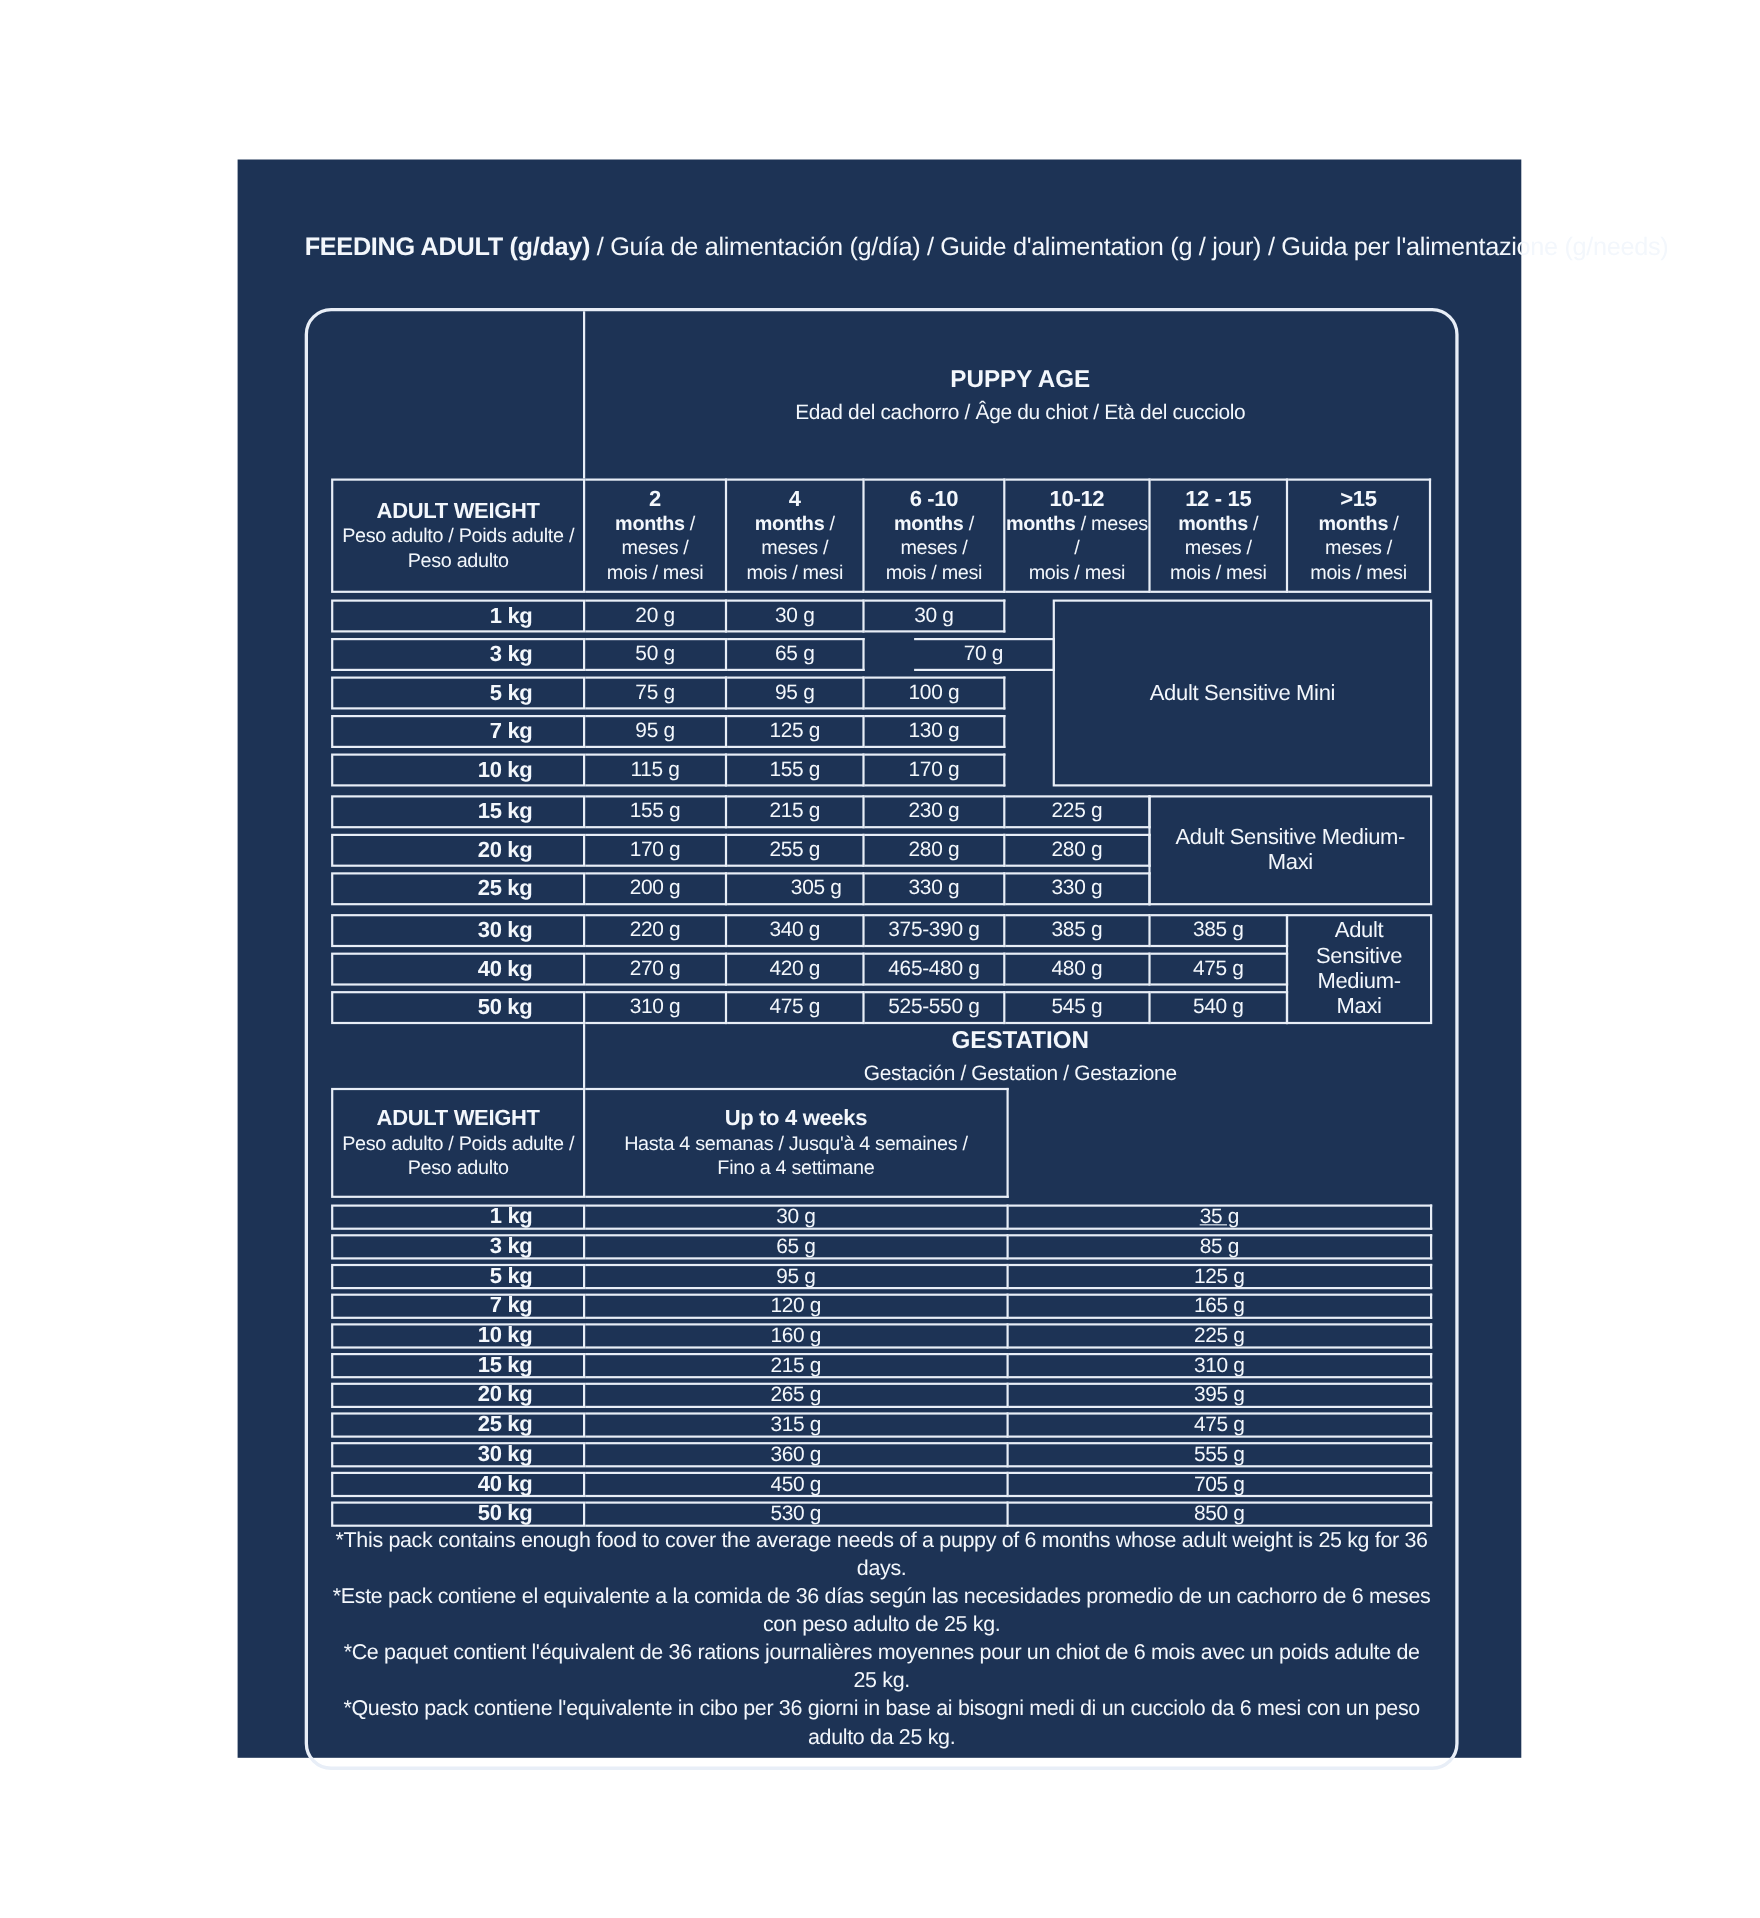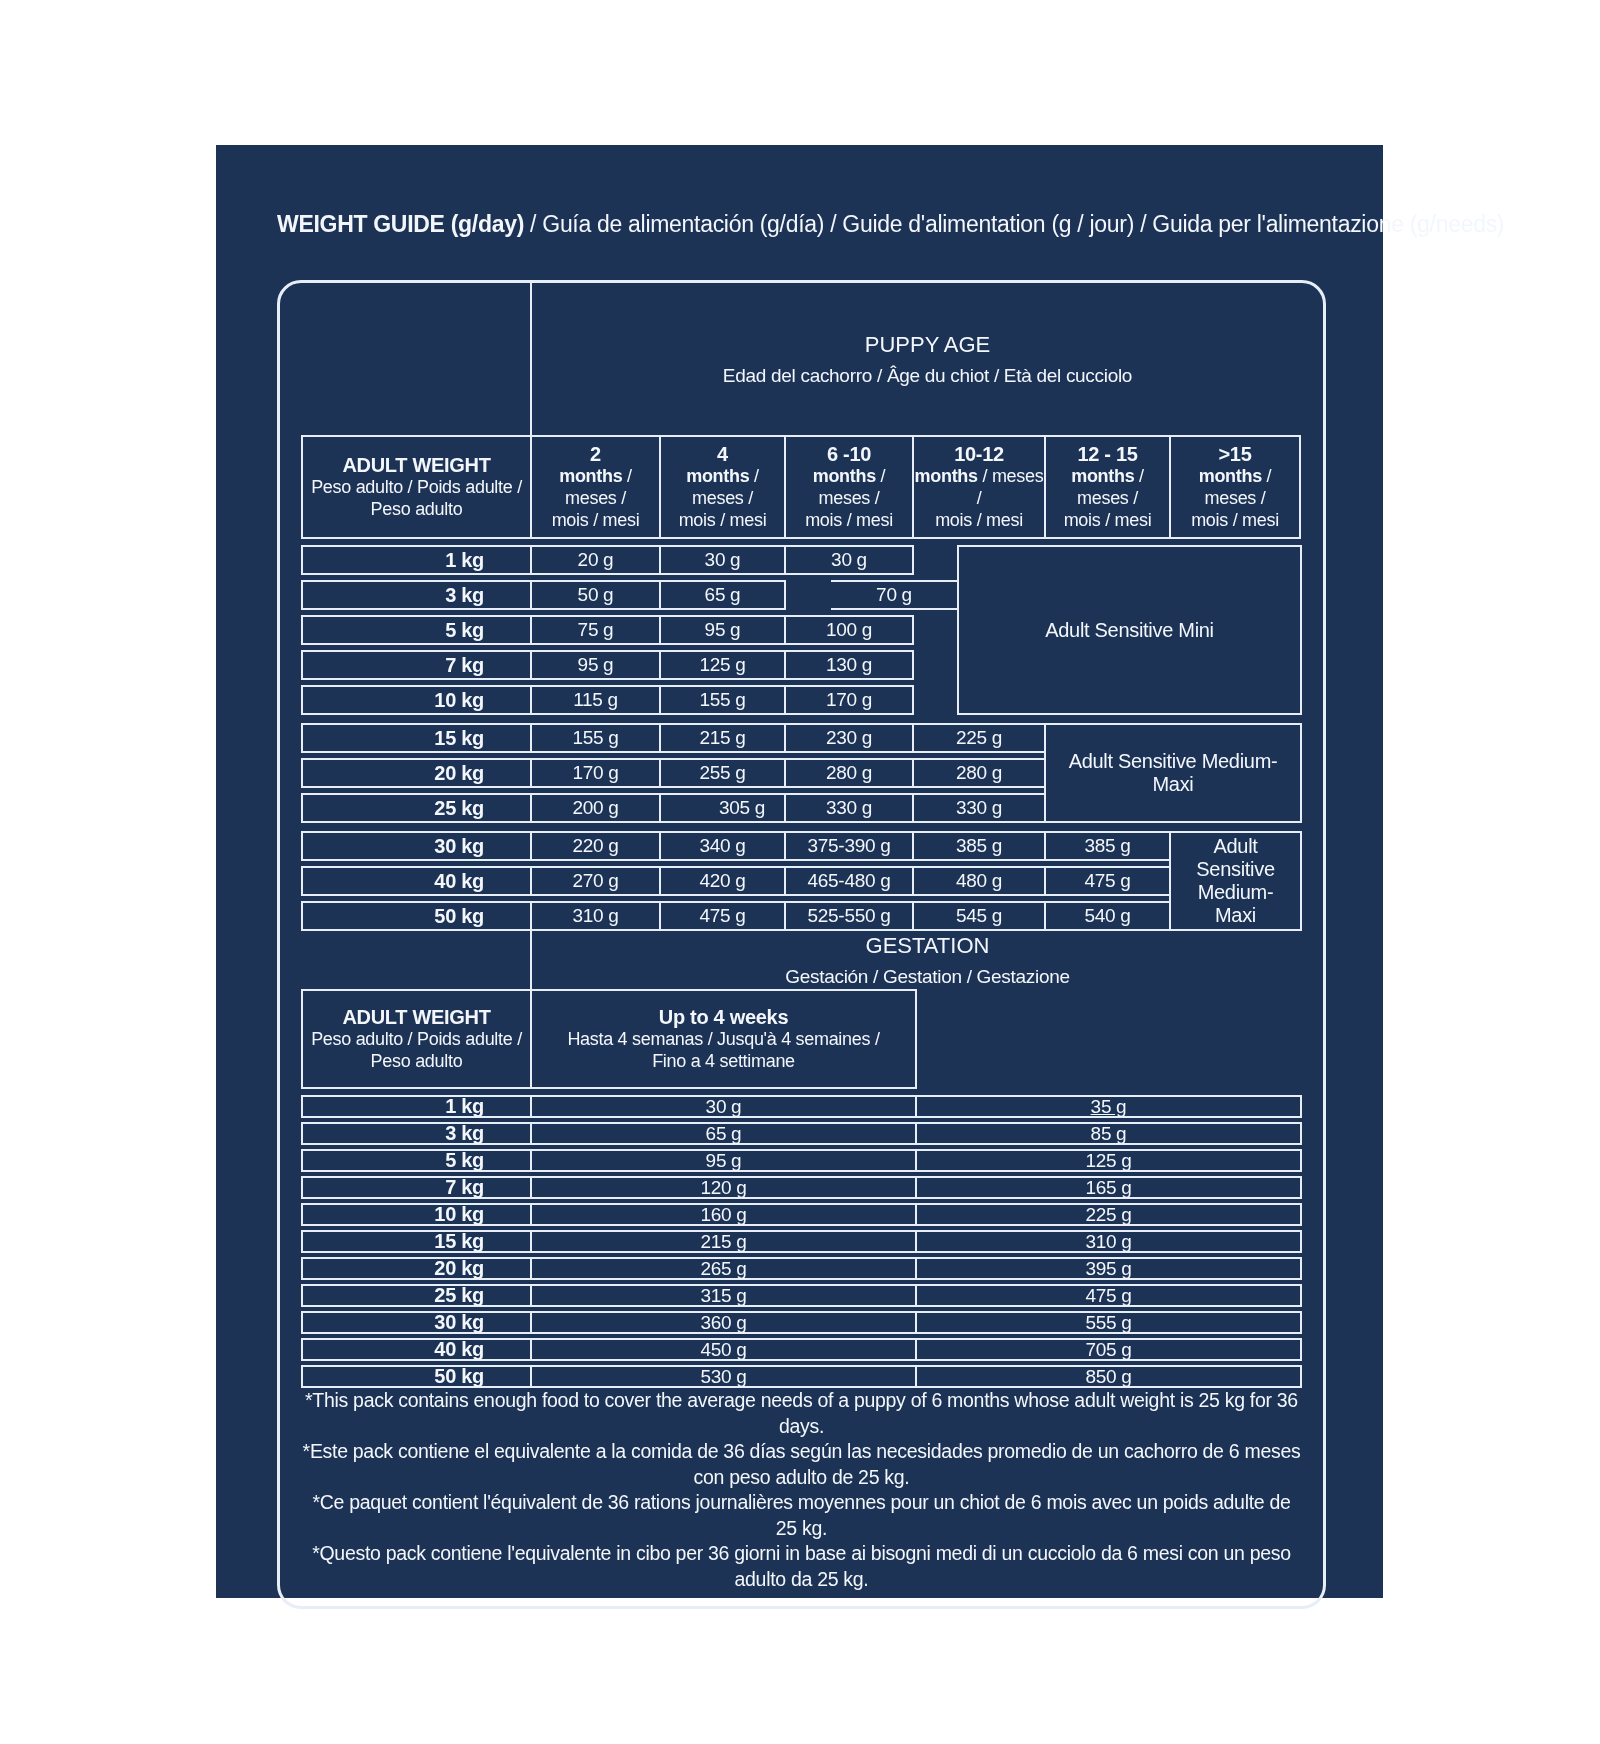--- a/index.html
+++ b/index.html
@@ -12,21 +12,21 @@
   .panel{position:absolute;left:216px;top:145px;width:1167px;height:1453px;background:var(--navy);}
   .title{position:absolute;left:61px;top:66px;font-size:23px;white-space:nowrap;}
   .title b{font-weight:700;}
   .box{position:absolute;left:61px;top:135px;width:1049px;border:3px solid var(--line);border-radius:24px;padding:0 21px 14px;box-sizing:border-box;}
   
   .band{position:relative;}
   .band .vline{position:absolute;left:229px;top:0;bottom:0;width:2px;background:var(--line);}
   .band .band-text{position:absolute;left:231px;right:-21px;top:0;bottom:0;display:flex;flex-direction:column;align-items:center;justify-content:center;gap:7px;}
   .band1{height:152px;}
   .band2{height:58px;}
-  .band-title{font-size:22px;font-weight:400;letter-spacing:0;}
+  .band-title{font-size:22px;font-weight:700;letter-spacing:0;}
   .band-sub{font-size:19px;}
   
   .strip{display:flex;}
   .cell{box-sizing:border-box;border:2px solid var(--line);border-left:none;display:flex;align-items:center;justify-content:center;}
   .cell.first{border-left:2px solid var(--line);}
   .hstrip{height:104px;}
   .hcell{flex-direction:column;font-size:18px;line-height:22px;text-align:center;}
   .hcell .hnum{font-size:20px;font-weight:700;}
   .hcell b{font-weight:700;}
   .wh-l1{font-size:20px;font-weight:700;}
@@ -47,21 +47,21 @@
   .grow{height:23px;}
   .grow .vcell{font-size:19px;}
   
   .footnotes{text-align:center;font-size:19.5px;line-height:25.5px;}
 </style>
 </head>
 <body>
 
 <div class="panel">
 
-  <div class="title"><b>WEIGHT GUIDE (g/day)</b><span> / Guía de alimentación (g/día) / Guide d'alimentation (g / jour) / Guida per l'alimentazione (g/needs)</span></div>
+  <div class="title"><b>FEEDING ADULT (g/day)</b><span> / Guía de alimentación (g/día) / Guide d'alimentation (g / jour) / Guida per l'alimentazione (g/needs)</span></div>
 
   <div class="box">
 
     <div class="band band1">
       <div class="vline"></div>
       <div class="band-text">
         <div class="band-title">PUPPY AGE</div>
         <div class="band-sub">Edad del cachorro / Âge du chiot / Età del cucciolo</div>
       </div>
     </div>

